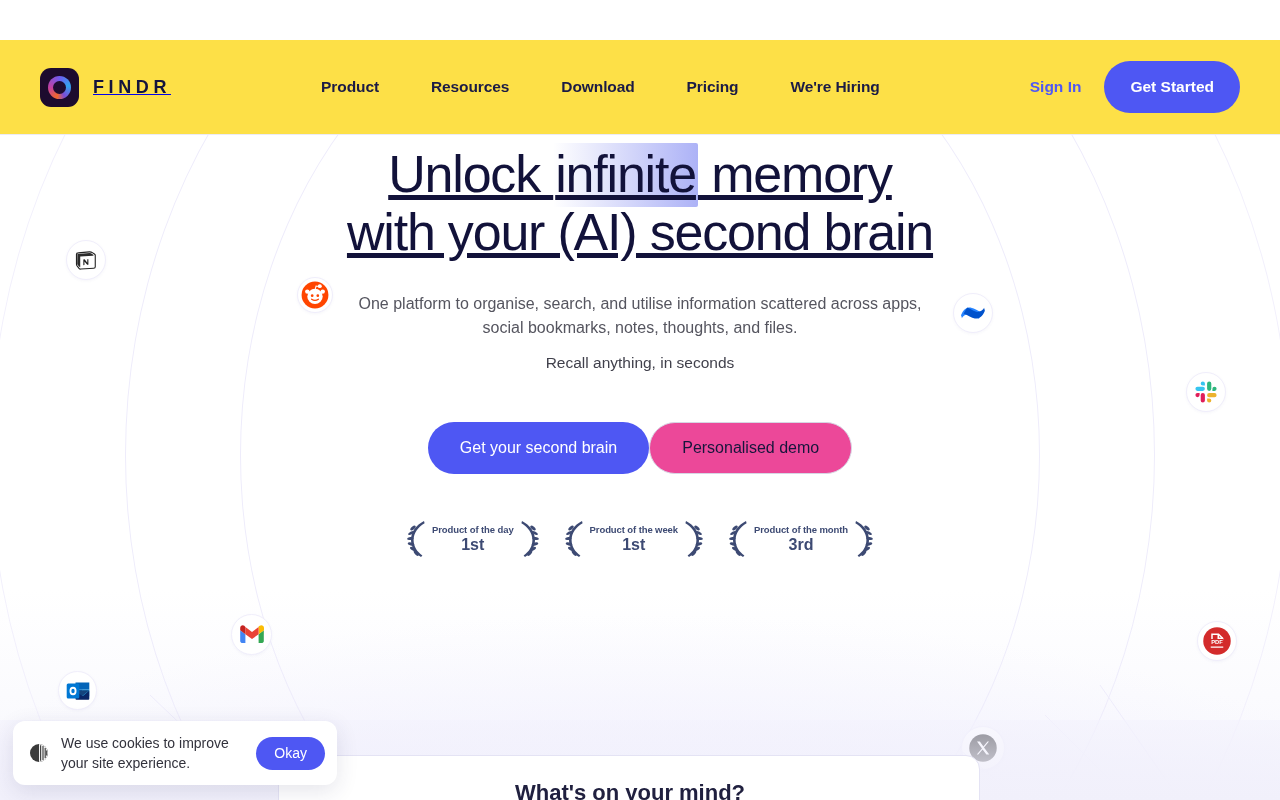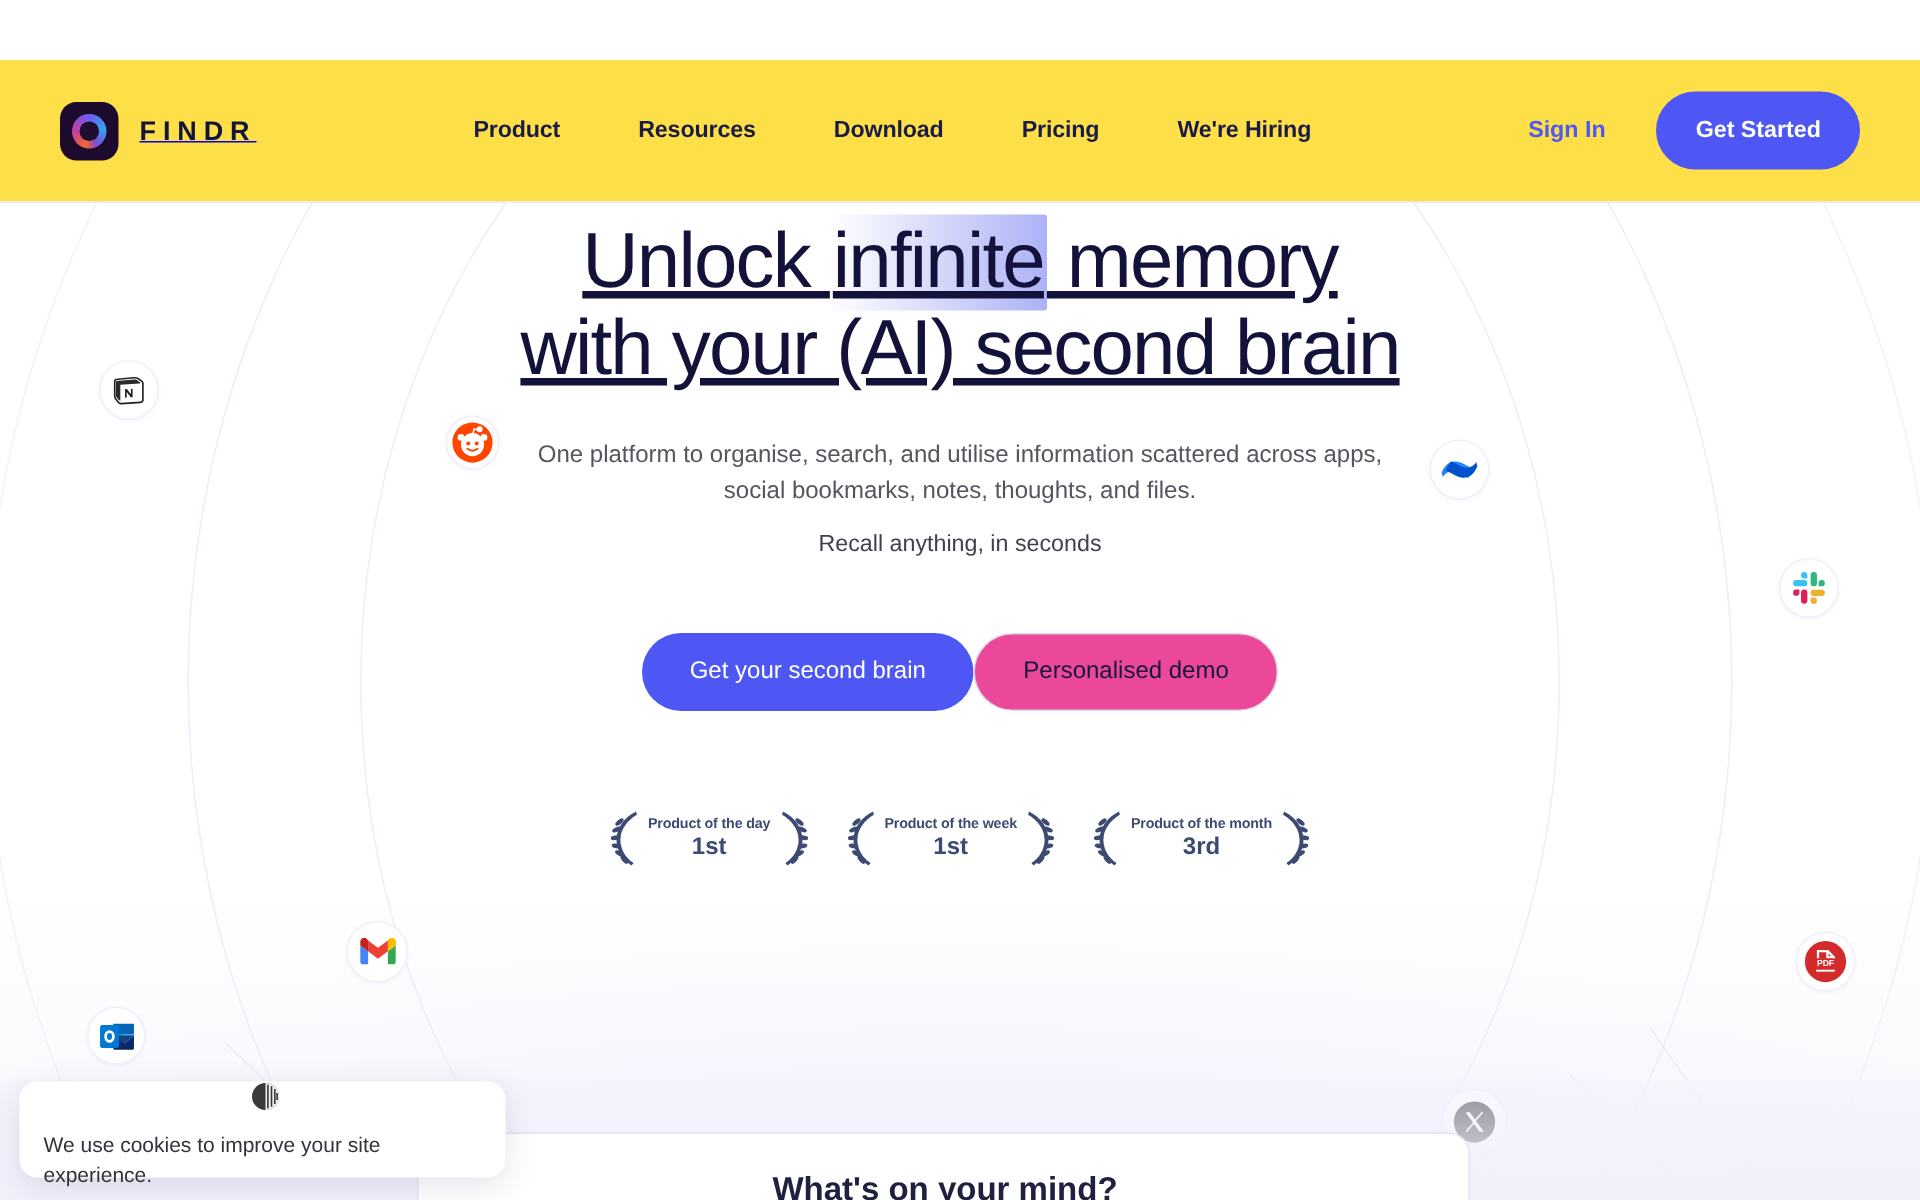--- a/index.html
+++ b/index.html
@@ -40,21 +40,21 @@
   }
   .brand-name {
     font-size: 18px; font-weight: 700; letter-spacing: 4.6px; color: #14143c;
   }
 
   .nav { display: flex; align-items: center; gap: 52px; margin: 0 auto; }
   .nav-link {
     font-size: 15.5px; font-weight: 600; color: #1b1b45; text-decoration: none;
     letter-spacing: -0.1px; white-space: nowrap;
   }
-  .header-right { display: flex; align-items: center; gap: 34px; margin-right: 40px; }
+  .header-right { display: flex; align-items: center; gap: 23px; margin-right: 40px; }
   .signin { font-size: 15.5px; font-weight: 600; color: #4f58f5; text-decoration: none; }
   .btn-primary {
     background: #4e57f3; color: #fff; border: none; border-radius: 999px;
     font-size: 15.5px; font-weight: 600; padding: 0 26px; height: 52px;
     font-family: inherit; cursor: pointer; white-space: nowrap;
   }
 
   
   .hero {
     position: absolute; top: 95px; left: 0; width: 1280px; height: 705px;
@@ -113,21 +113,21 @@
   }
   .btn-cta {
     height: 52px; border-radius: 999px; font-size: 16px; font-weight: 500;
     font-family: inherit; cursor: pointer; padding: 0 32px; white-space: nowrap;
   }
   .btn-cta.solid { background: #4e57f3; color: #fff; border: none; }
   .btn-cta.ghost { background: #ec4899; color: #16163c; border: 1px solid #d7d6e4; }
 
   
   .badges {
-    margin-top: 65px; display: flex; justify-content: center; gap: 26px;
+    margin-top: 45px; display: flex; justify-content: center; gap: 26px;
   }
   .badge { display: flex; align-items: center; gap: 3px; }
   .badge-text { text-align: center; color: #3d4a73; }
   .badge-title { font-size: 9.5px; font-weight: 700; letter-spacing: -0.1px; white-space: nowrap; }
   .badge-rank { font-size: 16px; font-weight: 800; margin-top: 1px; }
 
   
   .bottom-section {
     position: absolute; left: 0; bottom: 0; width: 1280px; height: 80px;
     background: linear-gradient(180deg, rgba(243,242,253,0.55) 0%, #f1f0fb 100%);
@@ -145,21 +145,20 @@
   }
   .faint-lines { position: absolute; inset: 0; z-index: 5; pointer-events: none; }
 
   
   .cookie {
     position: absolute; left: 13px; top: 721px; width: 324px; height: 64px;
     background: #ffffff; border-radius: 12px;
     box-shadow: 0 6px 22px rgba(40,40,90,0.12);
     display: flex; align-items: center; gap: 12px; padding: 0 12px 0 16px;
     z-index: 60;
-    flex-direction: column;
   }
   .cookie-icon { width: 20px; height: 20px; flex: 0 0 auto; }
   .cookie-text { font-size: 14px; line-height: 20px; color: #32323c; flex: 1 1 auto; }
   .btn-okay {
     background: #4e57f3; color: #fff; border: none; border-radius: 999px;
     font-size: 14px; font-weight: 500; padding: 0 18px; height: 33px;
     font-family: inherit; cursor: pointer;
   }
 </style>
 </head>

